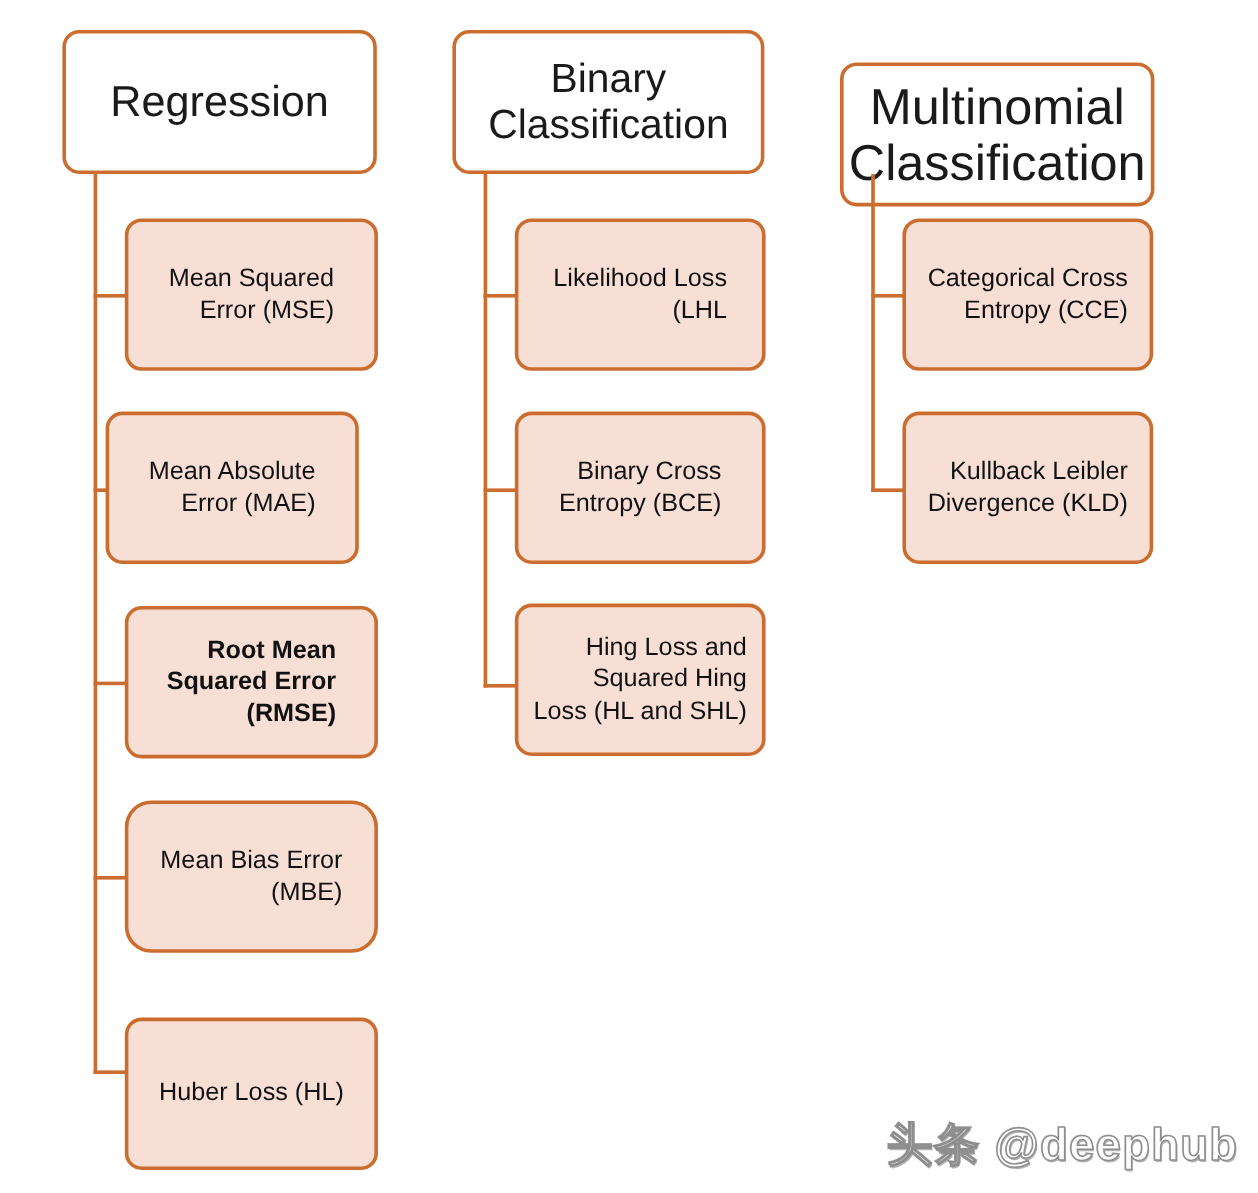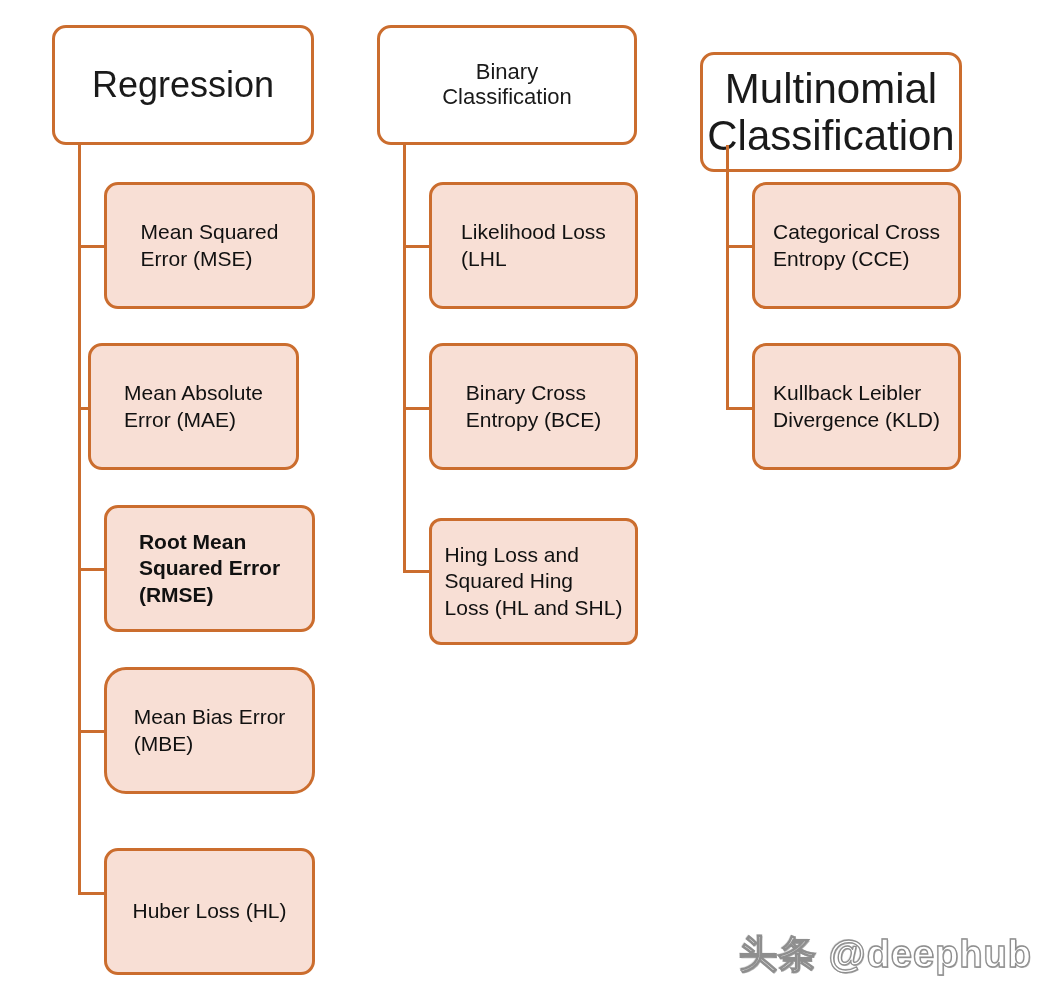--- a/index.html
+++ b/index.html
@@ -53,21 +53,21 @@
   
   .child-box {
     position: absolute;
     box-sizing: border-box;
     background: #F8DFD5;
     border: 3px solid #CB6D2E;
     border-radius: 14px;
     display: flex;
     align-items: center;
     justify-content: center;
-    text-align: left;
+    text-align: right;
     line-height: 1.25;
     font-size: 21px;
     font-weight: 400;
     color: #111111;
   }
   .child-box .label {
     display: block;
     white-space: pre-line;
     padding: 0 8px;
   }
@@ -141,42 +141,42 @@
 (MBE)</span>
     </div>
 
     <div class="child-box" style="left:104px; top:829px; width:211px; height:127px;margin-top:19px;">
       <span class="label">Huber Loss (HL)</span>
     </div>
   </div>
 
   <div class="column">
 
-    <div class="header-box" style="left:377px; top:25px; width:260px; height:120px; font-size:22px;">
+    <div class="header-box" style="left:377px; top:25px; width:260px; height:120px; font-size:34px;">
       <span class="label">Binary
 Classification</span>
     </div>
 
     <div class="trunk" style="left:403px; top:145px; height:428px;"></div>
 
     <div class="stub" style="left:403px; top:245px; width:27px;"></div>
     <div class="stub" style="left:403px; top:407px; width:27px;"></div>
     <div class="stub" style="left:403px; top:570px; width:27px;"></div>
 
     <div class="child-box" style="left:429px; top:182px; width:209px; height:127px;">
       <span class="label">Likelihood Loss
 (LHL</span>
     </div>
 
     <div class="child-box" style="left:429px; top:343px; width:209px; height:127px;">
       <span class="label">Binary Cross
 Entropy (BCE)</span>
     </div>
 
-    <div class="child-box" style="left:429px; top:518px; width:209px; height:127px;border-radius:12px;">
+    <div class="child-box" style="left:429px; top:503px; width:209px; height:127px;">
       <span class="label">Hing Loss and
 Squared Hing
 Loss (HL and SHL)</span>
     </div>
   </div>
 
   <div class="column">
 
     <div class="header-box" style="left:700px; top:25px; width:262px; height:120px; font-size:42px;margin-top:27px;">
       <span class="label">Multinomial

